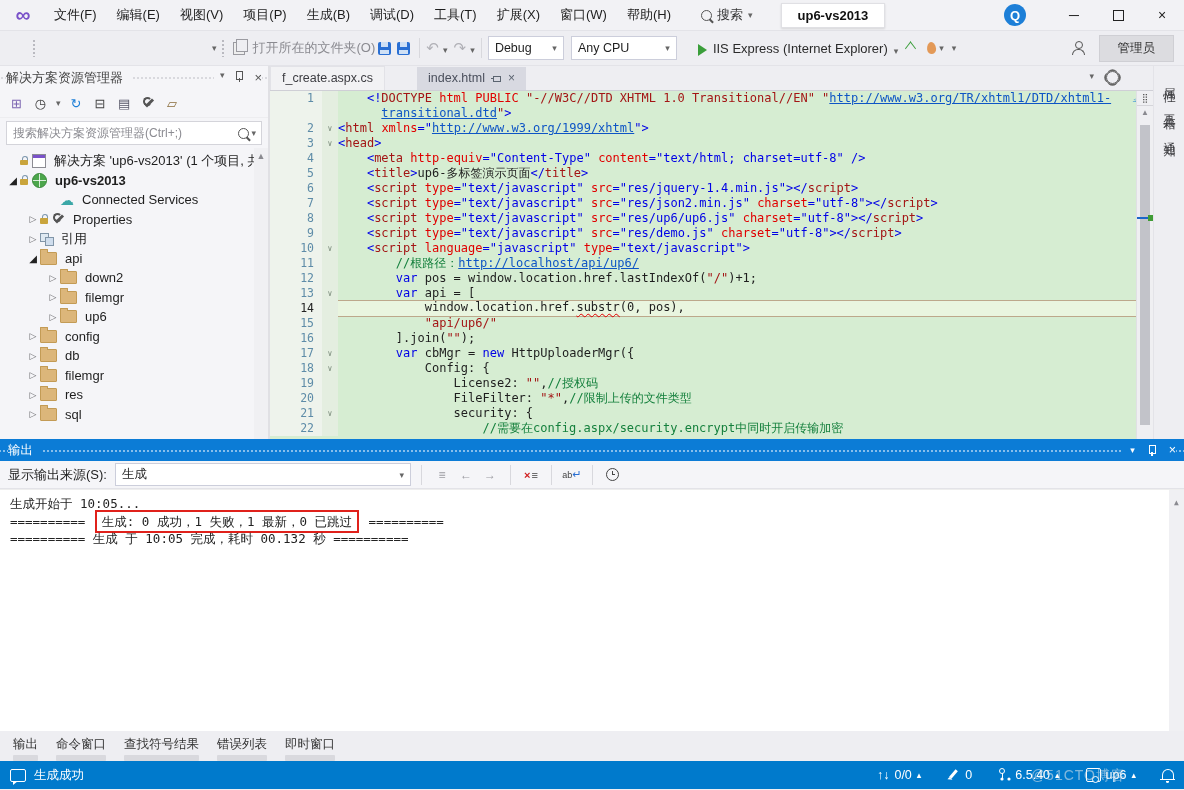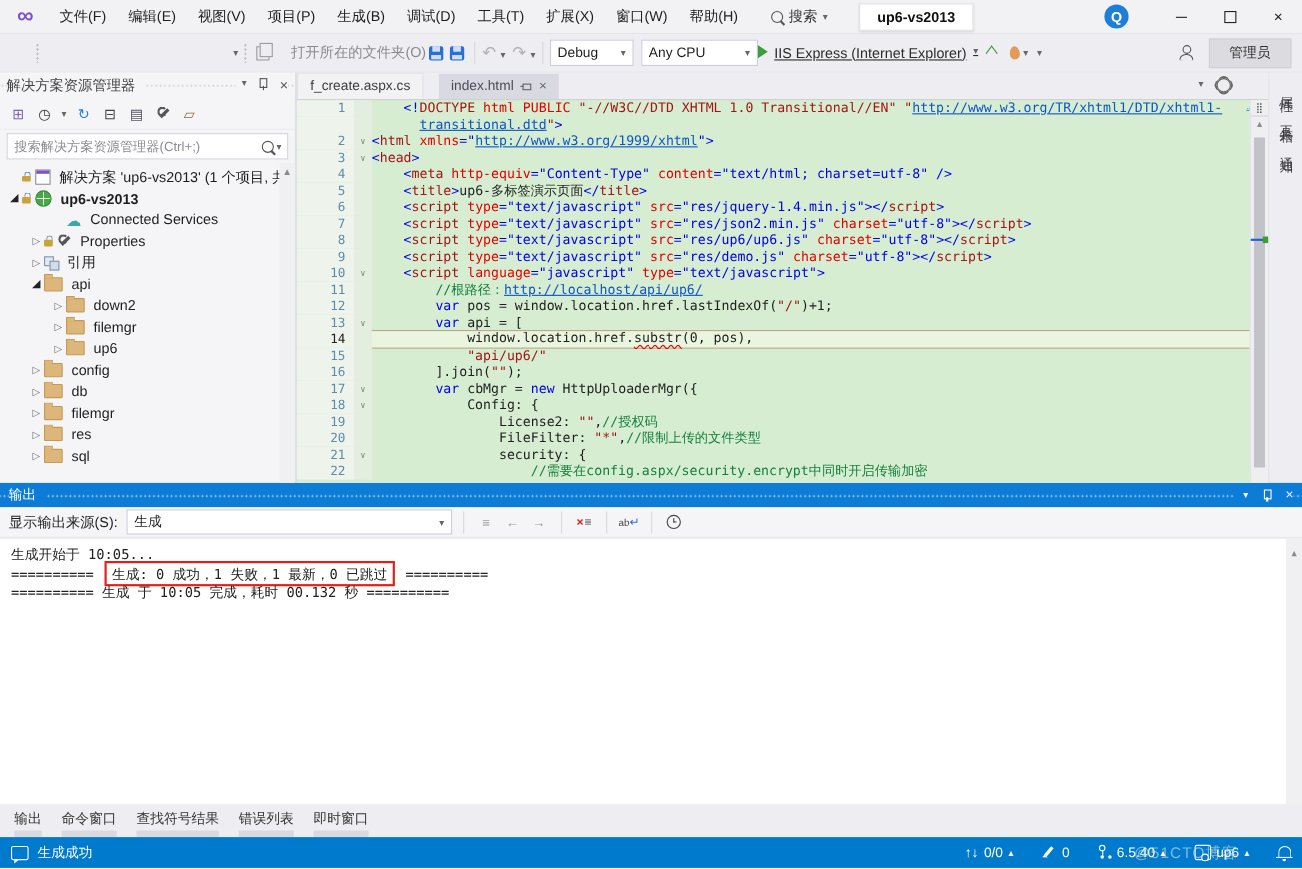--- a/index.html
+++ b/index.html
@@ -17,35 +17,35 @@
   .doc-title{margin-left:22px;background:#fff;border:1px solid #E0E0E4;box-shadow:0 1px 2px rgba(0,0,0,.12);
              padding:4px 16px;font-weight:bold;font-size:13px;color:#111;}
   .tb-right{margin-left:auto;display:flex;align-items:center;}
   .avatar{width:22px;height:22px;border-radius:50%;background:#1d7fd7;color:#fff;font-weight:bold;font-size:13px;
           display:flex;align-items:center;justify-content:center;margin-right:26px;}
   .winbtn{width:44px;height:29px;display:flex;align-items:center;justify-content:center;font-size:14px;color:#222;}
   .winbtn .sq{width:9px;height:9px;border:1px solid #222;display:inline-block;}
   
   .toolbar{height:34px;background:#EEEEF2;display:flex;align-items:center;position:relative;}
   .grip{width:4px;height:18px;margin:0 4px;background-image:radial-gradient(circle,#b9b9c0 1px,transparent 1.1px);background-size:4px 4px;}
-  .tbtxt{color:#8a8a90;display:flex;align-items:center;gap:20px;white-space:nowrap;}
+  .tbtxt{color:#8a8a90;display:flex;align-items:center;gap:8px;white-space:nowrap;}
   .copy-ic{width:10px;height:11px;border:1.4px solid #9b9ba1;position:relative;display:inline-block;background:#eee;}
   .copy-ic:before{content:"";position:absolute;left:2px;top:-4px;width:10px;height:11px;border:1.4px solid #9b9ba1;background:#EEEEF2;}
   .save-ic{width:13px;height:13px;background:#2a6fd3;border-radius:2px;position:relative;display:inline-block;margin:0 3px;}
   .save-ic:before{content:"";position:absolute;left:3px;top:0;width:7px;height:5px;background:#cfe0f5;}
   .save-ic:after{content:"";position:absolute;left:2px;bottom:1px;width:9px;height:4px;background:#cfe0f5;}
   .save-all:before{box-shadow:-2px 2px 0 #2a6fd3;}
   .undo{color:#b0b0b6;font-size:15px;}
   .sep{width:1px;height:20px;background:#d8d8dd;margin:0 6px;}
   .combo{background:#fff;border:1px solid #CCCEDB;height:22px;display:flex;align-items:center;
          padding:0 6px;gap:8px;color:#1e1e1e;font-size:12.5px;}
   .combo .caret{margin-left:auto;}
   .play{width:0;height:0;border-left:9px solid #3a9e3a;border-top:6px solid transparent;border-bottom:6px solid transparent;display:inline-block;}
   .play-outline{width:8px;height:8px;border:1.6px solid #3a9e3a;border-right:none;border-bottom:none;transform:rotate(45deg) skew(8deg,8deg);display:inline-block;margin-left:8px;}
-  .run-group{display:flex;align-items:flex-start;gap:6px;margin-left:0;color:#2b2b2b;white-space:nowrap;text-decoration:underline;}
+  .run-group{display:flex;align-items:flex-end;gap:6px;margin-left:21px;color:#2b2b2b;white-space:nowrap;}
   .flame{width:9px;height:12px;background:#e08a3c;border-radius:50% 50% 50% 50%/60% 60% 40% 40%;display:inline-block;transform:rotate(-6deg);opacity:.85;}
   .admin-btn{background:#DCDCE0;border:1px solid #cfcfd4;color:#333;padding:4px 18px;margin:0 10px 0 14px;font-size:12.5px;}
   .person-ic{width:14px;height:14px;position:relative;display:inline-block;}
   .person-ic:before{content:"";position:absolute;left:4px;top:0;width:6px;height:6px;border:1.4px solid #555;border-radius:50%;}
   .person-ic:after{content:"";position:absolute;left:1px;top:8px;width:11px;height:5px;border:1.4px solid #555;border-bottom:none;border-radius:6px 6px 0 0;}
   
   .main{display:flex;height:373px;border-top:1px solid #E3E3E8;}
   
   .sepanel{width:268px;background:#F5F5F8;border-right:2px solid #E0E0E4;display:flex;flex-direction:column;}
   .se-title{height:23px;display:flex;align-items:center;padding:0 6px;color:#444;
@@ -337,21 +337,21 @@
             <span class="lbl">sql</span>
           </div>
         </div>
     </div>
 
     <div class="editor">
       <div class="tabstrip">
         <div class="etab open">
           <span>f_create.aspx.cs</span>
         </div>
-        <div class="etab active" style="margin-left:14px">
+        <div class="etab active" style="margin-left:32px">
           <span>index.html</span>
           <span class="pin2"></span>
           <span class="x">×</span>
         </div>
         <div class="right-ics">
           <span class="caret">▾</span>
           <span class="gear-ic"></span>
         </div>
       </div>
       <div class="codearea">

